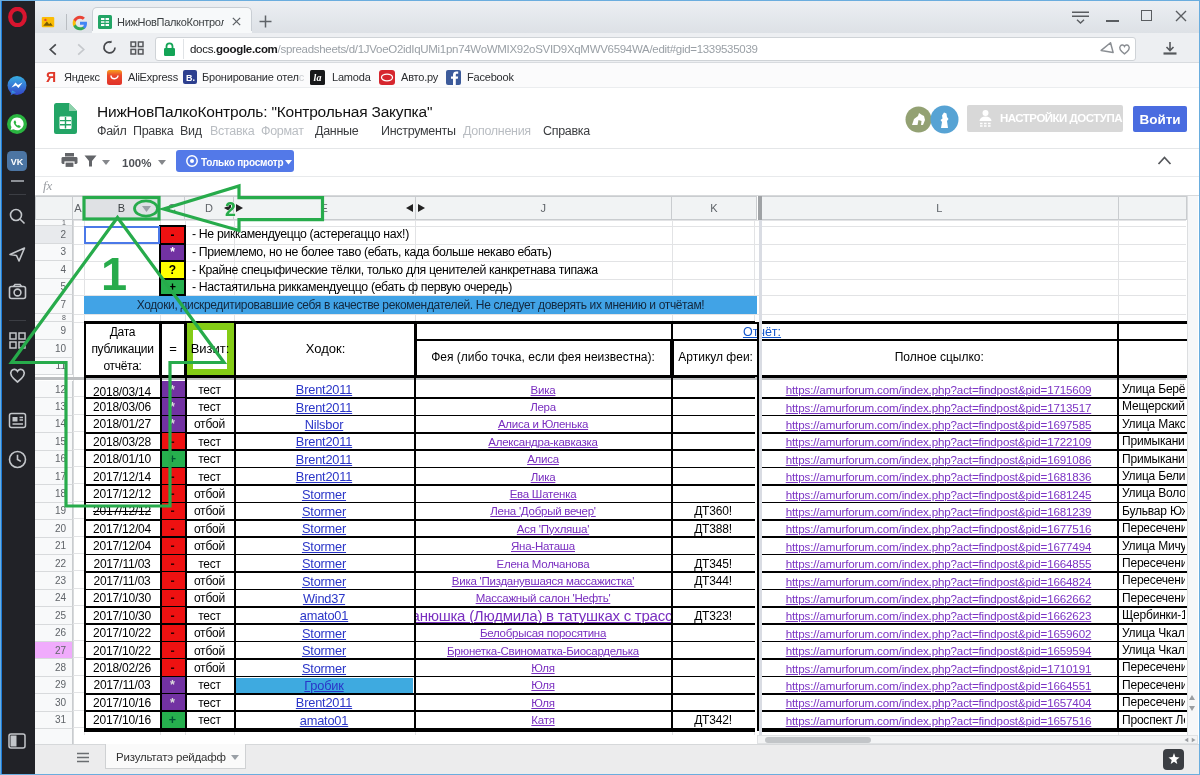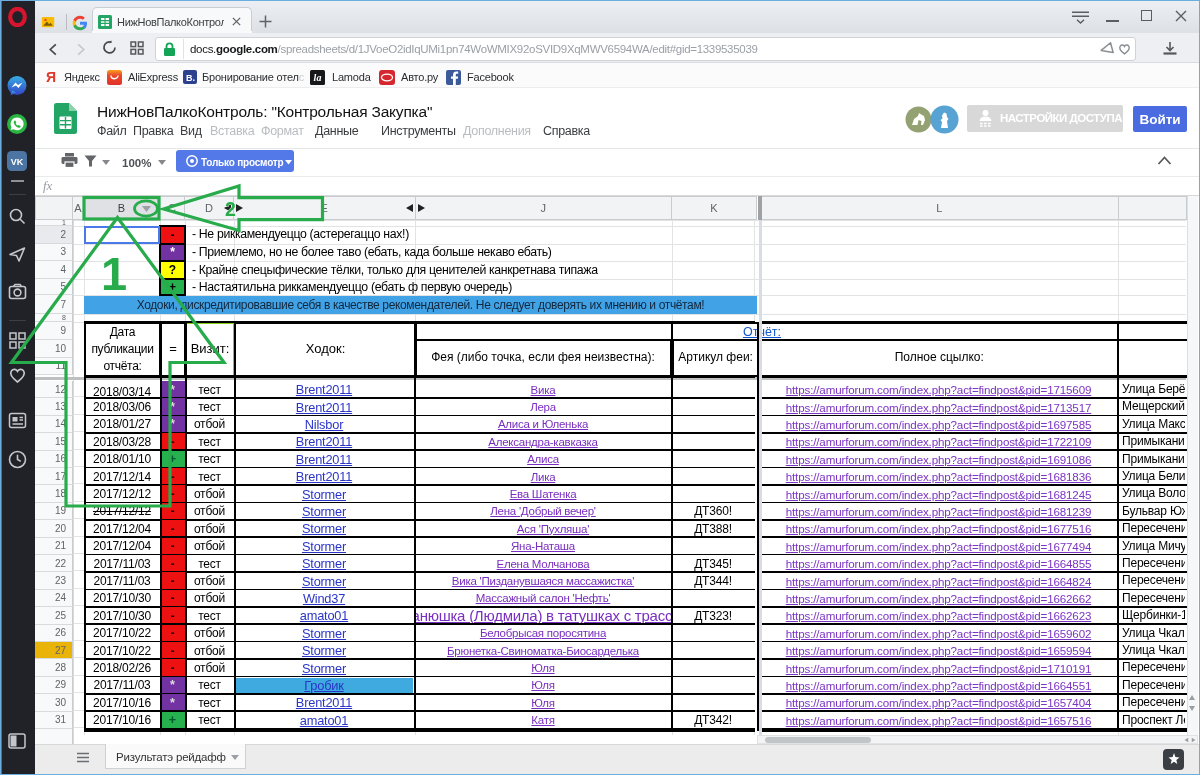--- a/index.html
+++ b/index.html
@@ -285,21 +285,21 @@
 <div class="abs ctr" style="left:35px;top:468.0px;width:38px;height:17.4px;background:#f8f9fa;border-bottom:1px solid #d8dadc;border-right:1px solid #c9cccf;font-size:10px;color:#5f6368;justify-content:flex-end;padding-right:6px">17</div>
 <div class="abs ctr" style="left:35px;top:485.4px;width:38px;height:17.4px;background:#f8f9fa;border-bottom:1px solid #d8dadc;border-right:1px solid #c9cccf;font-size:10px;color:#5f6368;justify-content:flex-end;padding-right:6px">18</div>
 <div class="abs ctr" style="left:35px;top:502.8px;width:38px;height:17.4px;background:#f8f9fa;border-bottom:1px solid #d8dadc;border-right:1px solid #c9cccf;font-size:10px;color:#5f6368;justify-content:flex-end;padding-right:6px">19</div>
 <div class="abs ctr" style="left:35px;top:520.2px;width:38px;height:17.4px;background:#f8f9fa;border-bottom:1px solid #d8dadc;border-right:1px solid #c9cccf;font-size:10px;color:#5f6368;justify-content:flex-end;padding-right:6px">20</div>
 <div class="abs ctr" style="left:35px;top:537.6px;width:38px;height:17.4px;background:#f8f9fa;border-bottom:1px solid #d8dadc;border-right:1px solid #c9cccf;font-size:10px;color:#5f6368;justify-content:flex-end;padding-right:6px">21</div>
 <div class="abs ctr" style="left:35px;top:555.0px;width:38px;height:17.4px;background:#f8f9fa;border-bottom:1px solid #d8dadc;border-right:1px solid #c9cccf;font-size:10px;color:#5f6368;justify-content:flex-end;padding-right:6px">22</div>
 <div class="abs ctr" style="left:35px;top:572.4px;width:38px;height:17.4px;background:#f8f9fa;border-bottom:1px solid #d8dadc;border-right:1px solid #c9cccf;font-size:10px;color:#5f6368;justify-content:flex-end;padding-right:6px">23</div>
 <div class="abs ctr" style="left:35px;top:589.8px;width:38px;height:17.4px;background:#f8f9fa;border-bottom:1px solid #d8dadc;border-right:1px solid #c9cccf;font-size:10px;color:#5f6368;justify-content:flex-end;padding-right:6px">24</div>
 <div class="abs ctr" style="left:35px;top:607.2px;width:38px;height:17.4px;background:#f8f9fa;border-bottom:1px solid #d8dadc;border-right:1px solid #c9cccf;font-size:10px;color:#5f6368;justify-content:flex-end;padding-right:6px">25</div>
 <div class="abs ctr" style="left:35px;top:624.6px;width:38px;height:17.4px;background:#f8f9fa;border-bottom:1px solid #d8dadc;border-right:1px solid #c9cccf;font-size:10px;color:#5f6368;justify-content:flex-end;padding-right:6px">26</div>
-<div class="abs ctr" style="left:35px;top:642.0px;width:38px;height:17.4px;background:#eab308;border-bottom:1px solid #d8dadc;border-right:1px solid #c9cccf;font-size:10px;color:#5f6368;justify-content:flex-end;padding-right:6px">27</div>
+<div class="abs ctr" style="left:35px;top:642.0px;width:38px;height:17.4px;background:#f0abfc;border-bottom:1px solid #d8dadc;border-right:1px solid #c9cccf;font-size:10px;color:#5f6368;justify-content:flex-end;padding-right:6px">27</div>
 <div class="abs ctr" style="left:35px;top:659.4px;width:38px;height:17.4px;background:#f8f9fa;border-bottom:1px solid #d8dadc;border-right:1px solid #c9cccf;font-size:10px;color:#5f6368;justify-content:flex-end;padding-right:6px">28</div>
 <div class="abs ctr" style="left:35px;top:676.8px;width:38px;height:17.4px;background:#f8f9fa;border-bottom:1px solid #d8dadc;border-right:1px solid #c9cccf;font-size:10px;color:#5f6368;justify-content:flex-end;padding-right:6px">29</div>
 <div class="abs ctr" style="left:35px;top:694.2px;width:38px;height:17.4px;background:#f8f9fa;border-bottom:1px solid #d8dadc;border-right:1px solid #c9cccf;font-size:10px;color:#5f6368;justify-content:flex-end;padding-right:6px">30</div>
 <div class="abs ctr" style="left:35px;top:711.6px;width:38px;height:17.4px;background:#f8f9fa;border-bottom:1px solid #d8dadc;border-right:1px solid #c9cccf;font-size:10px;color:#5f6368;justify-content:flex-end;padding-right:6px">31</div>
 <div class="abs" style="left:35px;top:729px;width:38px;height:15px;background:#f8f9fa;border-right:1px solid #c9cccf"></div>
 <div class="abs" style="left:73px;top:226.0px;width:1113px;height:1px;background:#e2e3e5"></div>
 <div class="abs" style="left:73px;top:243.5px;width:1113px;height:1px;background:#e2e3e5"></div>
 <div class="abs" style="left:73px;top:261.0px;width:1113px;height:1px;background:#e2e3e5"></div>
 <div class="abs" style="left:73px;top:279.0px;width:1113px;height:1px;background:#e2e3e5"></div>
 <div class="abs" style="left:73px;top:295.0px;width:1113px;height:1px;background:#e2e3e5"></div>
@@ -328,21 +328,21 @@
 <div class="abs ctr" style="left:159px;top:242.5px;width:27px;height:19.5px;background:#7232a2;border:2px solid #000;font-size:12px;font-weight:bold;color:#fff">*</div>
 <div class="abs" style="left:192px;top:244.8px;font-size:12.3px;letter-spacing:-0.35px;color:#000;white-space:nowrap">- Приемлемо, но не более таво (ебать, када больше некаво ебать)</div>
 <div class="abs ctr" style="left:159px;top:260.0px;width:27px;height:20.0px;background:#ffff00;border:2px solid #000;font-size:12px;font-weight:bold;color:#000">?</div>
 <div class="abs" style="left:192px;top:262.5px;font-size:12.3px;letter-spacing:-0.35px;color:#000;white-space:nowrap">- Крайне спецыфические тёлки, только для ценителей канкретнава типажа</div>
 <div class="abs ctr" style="left:159px;top:278.0px;width:27px;height:18.0px;background:#26b04e;border:2px solid #000;font-size:12px;font-weight:bold;color:#000">+</div>
 <div class="abs" style="left:192px;top:279.5px;font-size:12.3px;letter-spacing:-0.35px;color:#000;white-space:nowrap">- Настаятильна риккамендуеццо (ебать ф первую очередь)</div>
 <div class="abs" style="left:84px;top:226px;width:76px;height:18px;border:2px solid #4b79e8;background:#fff"></div>
 <div class="abs ctr" style="left:84px;top:295.5px;width:673px;height:18.5px;background:#41a3e6;font-size:12px;letter-spacing:-0.35px;color:#12263c;white-space:nowrap;overflow:hidden">Ходоки, дискредитировавшие себя в качестве рекомендателей. Не следует доверять их мнению и отчётам!</div>
 <div class="abs ctr" style="left:84.0px;top:322.0px;width:77.0px;height:55.0px;border:2px solid #000; font-size:12px;color:#000;line-height:1.15;letter-spacing:-0.3px;line-height:1.4;">Дата<br>публикации<br>отчёта:</div>
 <div class="abs ctr" style="left:160.0px;top:322.0px;width:26.0px;height:55.0px;border:2px solid #000; font-size:13px;color:#000;line-height:1.15;">=</div>
-<div class="abs ctr" style="left:185.0px;top:322.0px;width:50.0px;height:55.0px;border:2px solid #84cc16; font-size:13px;color:#000;line-height:1.15;">Визит:</div>
+<div class="abs ctr" style="left:185.0px;top:322.0px;width:50.0px;height:55.0px;border:8px solid #84cc16; font-size:13px;color:#000;line-height:1.15;">Визит:</div>
 <div class="abs ctr" style="left:234.0px;top:322.0px;width:183px;height:55.0px;border:2px solid #000; font-size:13px;color:#000;line-height:1.15;text-align:right;">Ходок:</div>
 <div class="abs ctr" style="left:414.0px;top:322.0px;width:773.0px;height:18.5px;border:2px solid #000; font-size:13px;color:#000;line-height:1.15;border-right:none;"></div>
 <div class="abs" style="left:697px;top:324.5px;width:130px;text-align:center;font-size:12.5px"><a style="color:#1155cc;text-decoration:underline">Отчёт:</a></div>
 <div class="abs ctr" style="left:414.0px;top:339.0px;width:258.0px;height:38.0px;border:2px solid #000; font-size:12px;color:#000;line-height:1.15;">Фея (либо точка, если фея неизвестна):</div>
 <div class="abs ctr" style="left:672.0px;top:339.0px;width:87.2px;height:38.0px;border:2px solid #000; font-size:12px;color:#000;line-height:1.15;">Артикул феи:</div>
 <div class="abs ctr" style="left:761.5px;top:339.0px;width:357.5px;height:38.0px;border:2px solid #000; font-size:12px;color:#000;line-height:1.15;border-left:none;">Полное сцылко:</div>
 <div class="abs ctr" style="left:1117.0px;top:339.0px;width:70.0px;height:38.0px;border:2px solid #000; font-size:13px;color:#000;line-height:1.15;border-right:none;"></div>
 <div class="abs" style="left:35px;top:377px;width:1151px;height:3px;background:#bdbfc1"></div>
 <div class="abs" style="left:73px;top:381.0px;width:11px;height:16.4px;border-bottom:1px solid #e2e3e5"></div>
 <div class="abs ctr" style="left:84px;top:381.0px;width:76px;height:21px;font-size:12px;letter-spacing:-0.2px;color:#000;">2018/03/14</div>
@@ -507,21 +507,21 @@
 <div class="abs" style="left:84px;top:553.8px;width:671px;height:1.6px;background:#000"></div>
 <div class="abs" style="left:761.5px;top:553.8px;width:425.5px;height:1.6px;background:#000"></div>
 <div class="abs" style="left:73px;top:555.0px;width:11px;height:16.4px;border-bottom:1px solid #e2e3e5"></div>
 <div class="abs ctr" style="left:84px;top:555.0px;width:76px;height:17.4px;font-size:12px;letter-spacing:-0.2px;color:#000;">2017/11/03</div>
 <div class="abs ctr" style="left:160px;top:555.0px;width:25px;height:17.4px;background:#ee1111;font-size:12.5px;font-weight:bold;color:#300">-</div>
 <div class="abs ctr" style="left:185px;top:555.0px;width:49px;height:17.4px;font-size:12px;letter-spacing:-0.2px;color:#000">тест</div>
 <div class="abs ctr" style="left:235px;top:555.8px;width:178px;height:15.8px;font-size:12.8px;letter-spacing:-0.2px">
       <span style="color:#2a35c8;text-decoration:underline">Stormer</span>
     </div>
 <div class="abs ctr" style="left:414px;top:555.0px;width:258px;height:17.4px;font-size:11.5px;letter-spacing:-0.25px;white-space:nowrap;overflow:hidden">
-      <span style="color:#7a2fc0;text-decoration:underline">Елена Молчанова</span>
+      <span style="color:#7a2fc0;">Елена Молчанова</span>
     </div>
 <div class="abs ctr" style="left:672px;top:555.0px;width:82px;height:17.4px;font-size:12px;letter-spacing:-0.2px;color:#000">ДТ345!</div>
 <div class="abs ctr" style="left:766px;top:555.0px;width:345px;height:17.4px;font-size:11.6px;letter-spacing:-0.15px;white-space:nowrap;overflow:hidden">
       <span style="color:#7d35c4;text-decoration:underline">https://amurforum.com/index.php?act=findpost&amp;pid=1664855</span>
     </div>
 <div class="abs" style="left:1122px;top:555.0px;width:63px;height:17.4px;font-size:12px;letter-spacing:-0.2px;color:#000;line-height:17.4px;white-space:nowrap;overflow:hidden">Пересечение</div>
 <div class="abs" style="left:84px;top:571.2px;width:671px;height:1.6px;background:#000"></div>
 <div class="abs" style="left:761.5px;top:571.2px;width:425.5px;height:1.6px;background:#000"></div>
 <div class="abs" style="left:73px;top:572.4px;width:11px;height:16.4px;border-bottom:1px solid #e2e3e5"></div>
 <div class="abs ctr" style="left:84px;top:572.4px;width:76px;height:17.4px;font-size:12px;letter-spacing:-0.2px;color:#000;">2017/11/03</div>

